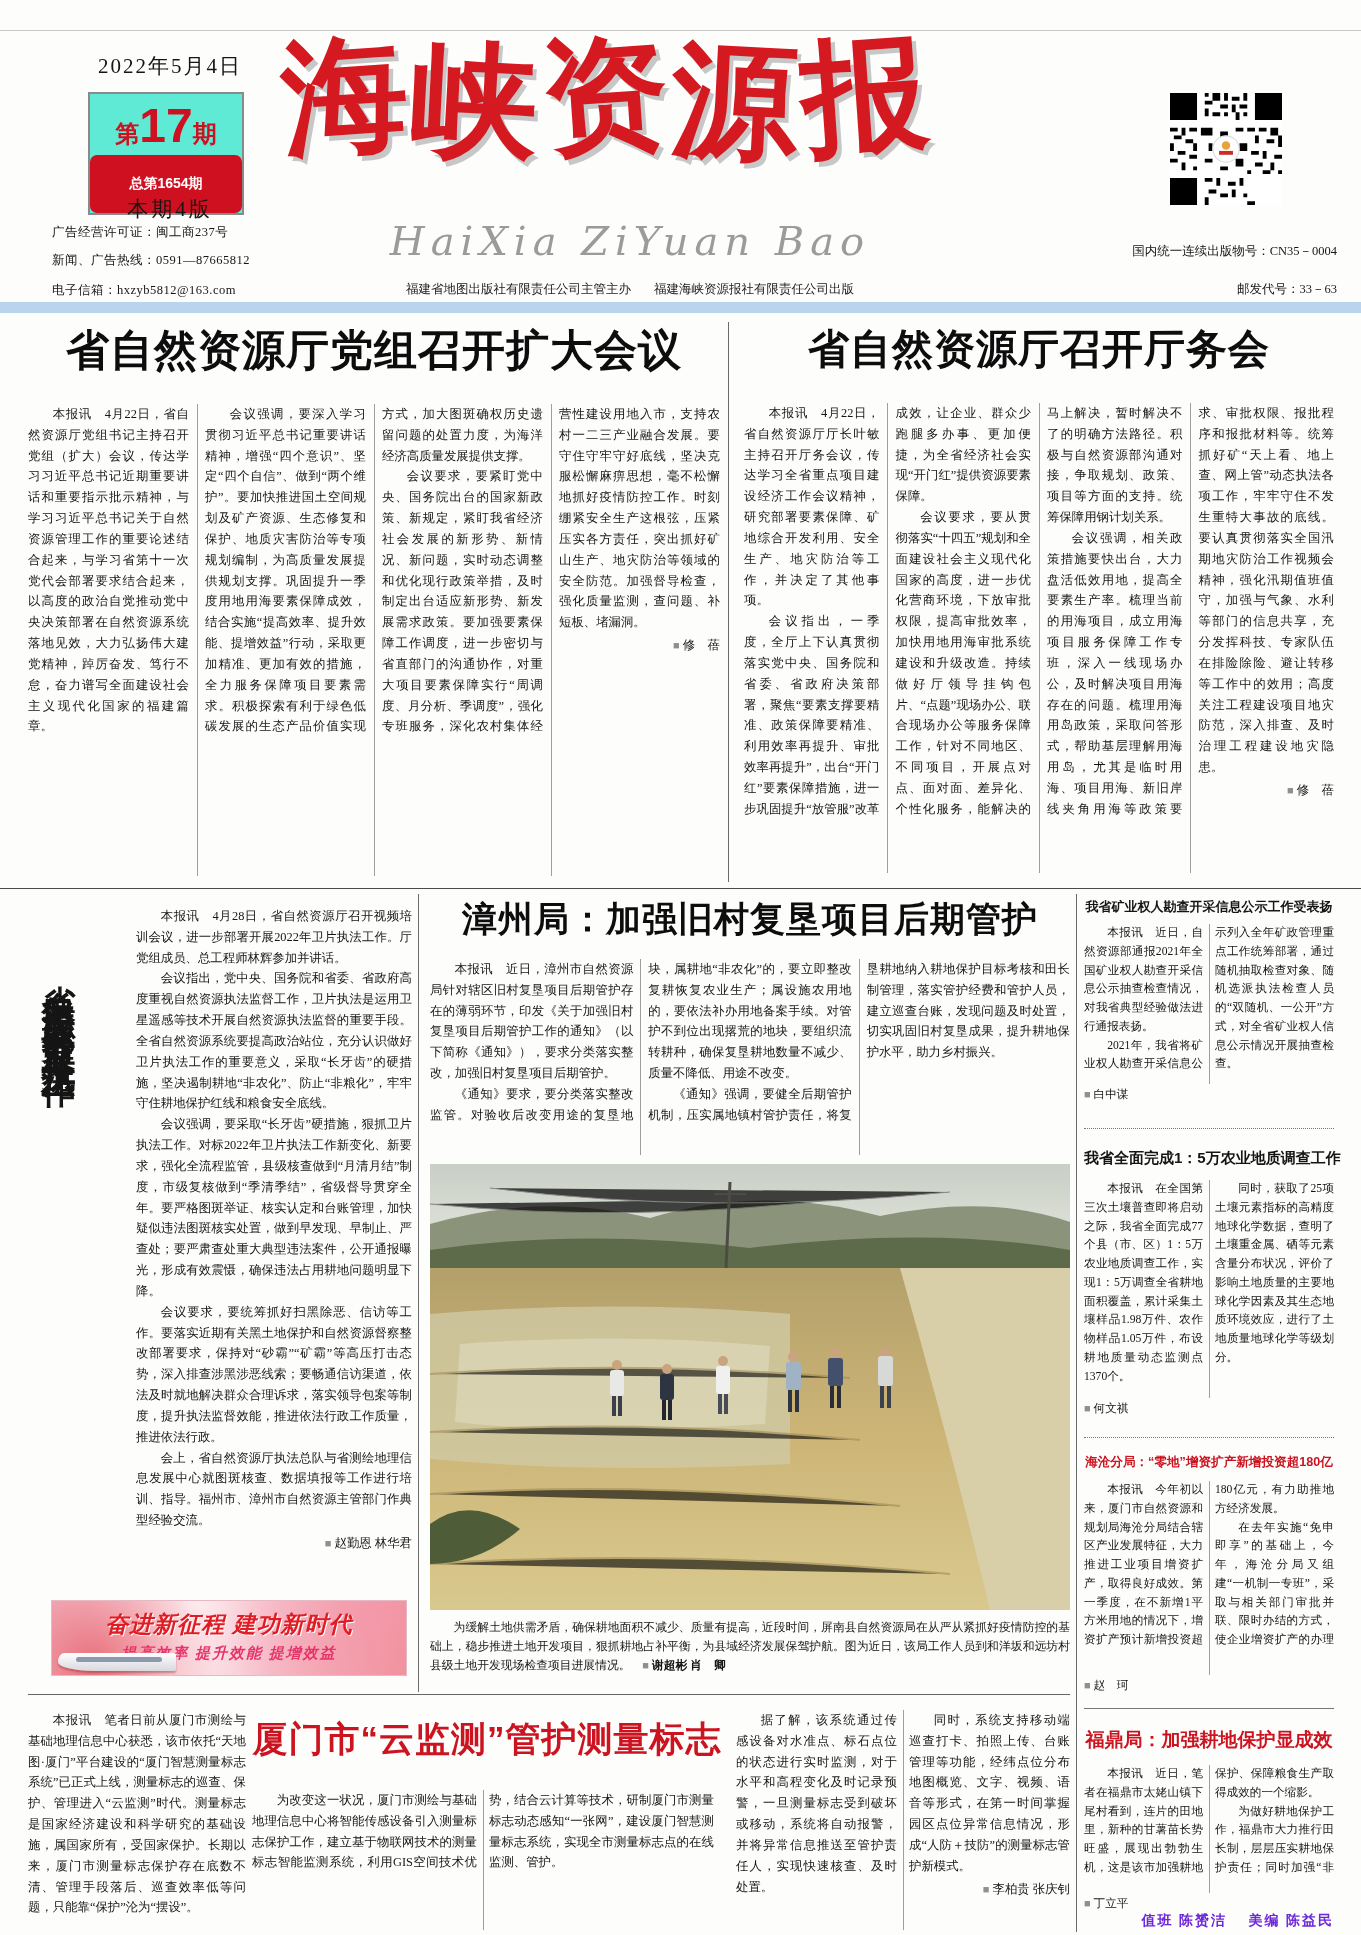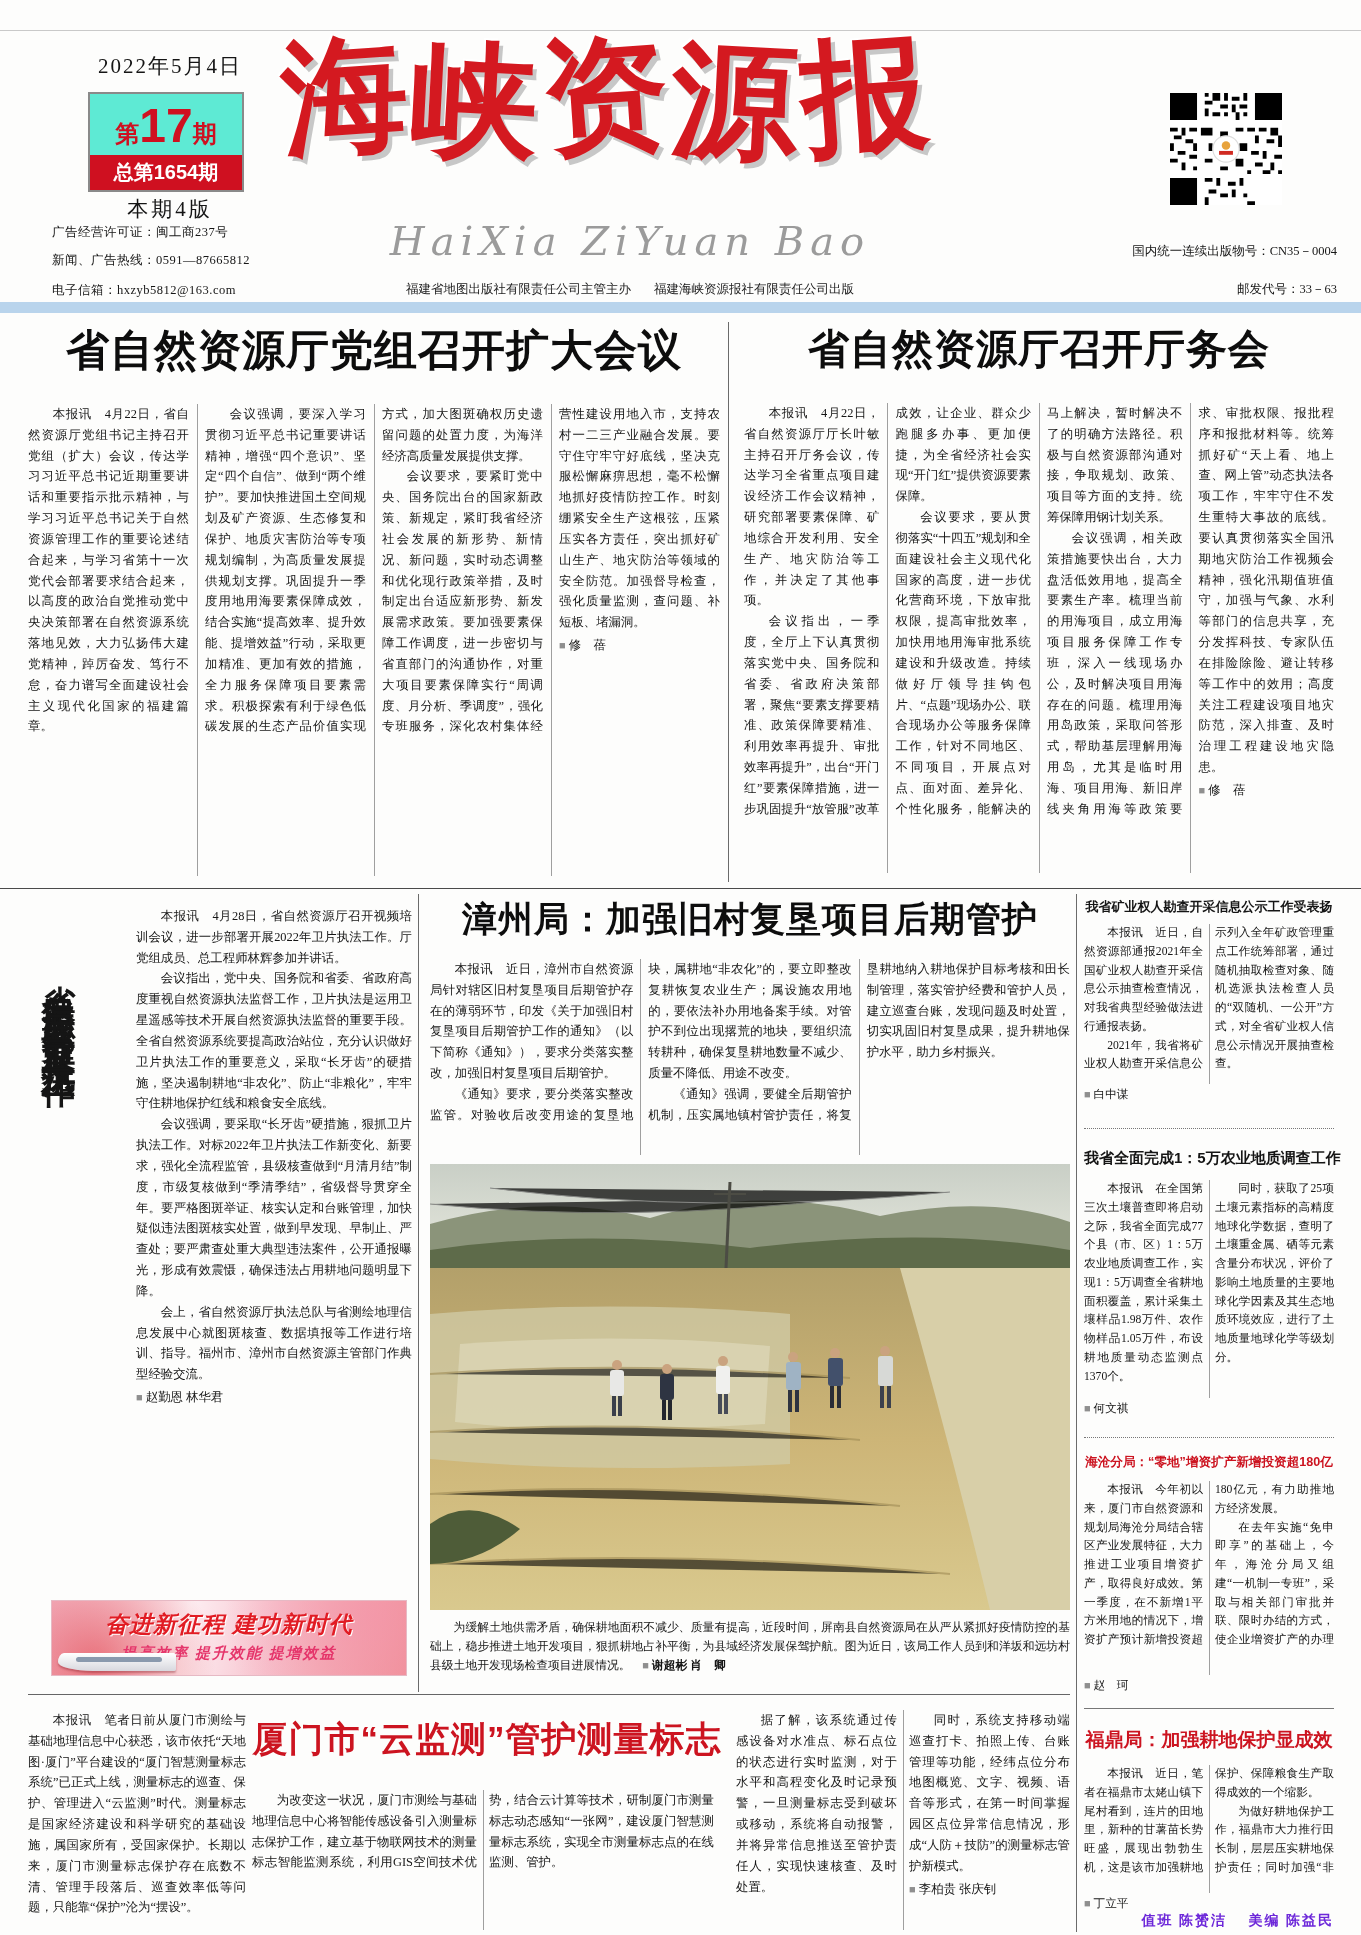--- a/index.html
+++ b/index.html
@@ -7,21 +7,21 @@
   #page { position:relative; width:1361px; height:1935px; background:#fdfdfc; margin:0 auto;
           font-family:"Liberation Serif","DejaVu Serif",serif; color:#151515; overflow:hidden; }
   .hairline-top { position:absolute; left:0; top:30px; width:100%; height:1px; background:#c9c9c9; }
 
   
   .mast-date { position:absolute; left:70px; top:52px; width:200px; text-align:center; font-size:21px; letter-spacing:2px; }
   .issue-box { position:absolute; left:88px; top:92px; width:156px; border:2px solid #8a8a8a; background:#5eead4; text-align:center; }
   .issue-line { padding:4px 0 0 0; color:#cf1020; white-space:nowrap; }
   .issue-line .sm { font-size:24px; font-weight:bold; }
   .issue-line .big { font-size:48px; font-weight:bold; font-family:"Liberation Sans",sans-serif; }
-  .issue-total { margin-top:2px; background:#cf1020; color:#fff; font-weight:bold; font-size:20px; padding:4px 0; font-family:"Liberation Sans",sans-serif; }
+  .issue-total { margin-top:2px; background:#cf1020; color:#fff; font-weight:bold; font-size:14px; padding:20px 0; font-family:"Liberation Sans",sans-serif;border-radius:7px; }
   .mast-pages { position:absolute; left:70px; top:195px; width:200px; text-align:center; font-size:21px; letter-spacing:3px; }
   .mast-small { position:absolute; font-size:12.5px; letter-spacing:0.5px; }
   .mast-title { position:absolute; left:225px; top:28px; width:760px; text-align:center; white-space:nowrap; }
   .mast-title span { display:inline-block; font-size:126px; line-height:1.1; font-weight:900; color:#d41920;
         font-family:"Liberation Serif",serif; text-shadow:4px 5px 0 rgba(60,60,60,.28), -2px -2px 0 #fff; }
   .mast-title span:nth-child(odd){ transform:rotate(-4deg) }
   .mast-title span:nth-child(even){ transform:rotate(3deg) translateY(6px) }
   .mast-pinyin { position:absolute; left:330px; top:218px; width:600px; text-align:center; font-size:40px;
         font-style:italic; color:#9b9b9b; letter-spacing:6px; font-family:"DejaVu Serif",serif; }
   .mast-org { position:absolute; left:330px; top:281px; width:600px; text-align:center; font-size:12.5px; color:#222; }
@@ -32,21 +32,21 @@
   .blue-bar { position:absolute; left:0; top:302px; width:100%; height:11px; background:#b9d4ec; }
 
   
   .headline { font-family:"Liberation Sans","DejaVu Sans",sans-serif; font-weight:900; color:#0d0d0d; text-align:center; }
   .red { color:#cc1420; }
   .bodytext { font-size:12.4px; line-height:1.68; text-align:justify; }
   .bodytext p { text-indent:2em; }
   .cols4 { column-count:4; column-gap:16px; column-rule:1px solid #9f9f9f; }
   .cols3 { column-count:3; column-gap:15px; column-rule:1px solid #9f9f9f; }
   .cols2 { column-count:2; column-gap:12px; column-rule:1px solid #9f9f9f; }
-  .sig { text-indent:0 !important; margin-top:2px; }
+  .sig { text-align:right; text-indent:0 !important; margin-top:2px; }
   .sigmark { color:#8f8f8f; font-size:11px; }
   .vrule { position:absolute; width:1px; background:#6b6b6b; }
   .hrule { position:absolute; height:1px; background:#4a4a4a; }
   .clip { overflow:hidden; }
 
   
   .tl-art { position:absolute; left:28px; top:322px; width:692px; height:558px; }
   .tr-art { position:absolute; left:744px; top:322px; width:590px; height:558px; }
   .tl-art .headline { font-size:43px; letter-spacing:1px; }
   .tr-art .headline { font-size:41px; letter-spacing:1px; }
@@ -171,20 +171,21 @@
     </div>
   </div>
   <div class="hrule" style="left:0; top:888px; width:100%;"></div>
 
   <div class="wp-art">
     <div class="wp-vhead">省自然资源厅部署开展卫片执法工作</div>
     <div class="wp-body bodytext clip">
       <p>本报讯　4月28日，省自然资源厅召开视频培训会议，进一步部署开展2022年卫片执法工作。厅党组成员、总工程师林辉参加并讲话。</p>
       <p>会议指出，党中央、国务院和省委、省政府高度重视自然资源执法监督工作，卫片执法是运用卫星遥感等技术开展自然资源执法监督的重要手段。全省自然资源系统要提高政治站位，充分认识做好卫片执法工作的重要意义，采取“长牙齿”的硬措施，坚决遏制耕地“非农化”、防止“非粮化”，牢牢守住耕地保护红线和粮食安全底线。</p>
       <p>会议强调，要采取“长牙齿”硬措施，狠抓卫片执法工作。对标2022年卫片执法工作新变化、新要求，强化全流程监管，县级核查做到“月清月结”制度，市级复核做到“季清季结”，省级督导贯穿全年。要严格图斑举证、核实认定和台账管理，加快疑似违法图斑核实处置，做到早发现、早制止、严查处；要严肃查处重大典型违法案件，公开通报曝光，形成有效震慑，确保违法占用耕地问题明显下降。</p>
+      <p>会议要求，要统筹抓好扫黑除恶、信访等工作。要落实近期有关黑土地保护和自然资源督察整改部署要求，保持对“砂霸”“矿霸”等高压打击态势，深入排查涉黑涉恶线索；要畅通信访渠道，依法及时就地解决群众合理诉求，落实领导包案等制度，提升执法监督效能，推进依法行政工作质量，推进依法行政。</p>
       <p>会上，省自然资源厅执法总队与省测绘地理信息发展中心就图斑核查、数据填报等工作进行培训、指导。福州市、漳州市自然资源主管部门作典型经验交流。</p>
       <p class="sig"><span class="sigmark">■</span> <span>赵勤恩 林华君</span></p>
     </div>
     <div class="ad">
       <div class="ad-l1">奋进新征程  建功新时代</div>
       <div class="ad-l2">提高效率  提升效能  提增效益</div>
       <div class="ad-train"></div>
     </div>
   </div>
   <div class="vrule" style="left:418px; top:894px; height:798px;"></div>

